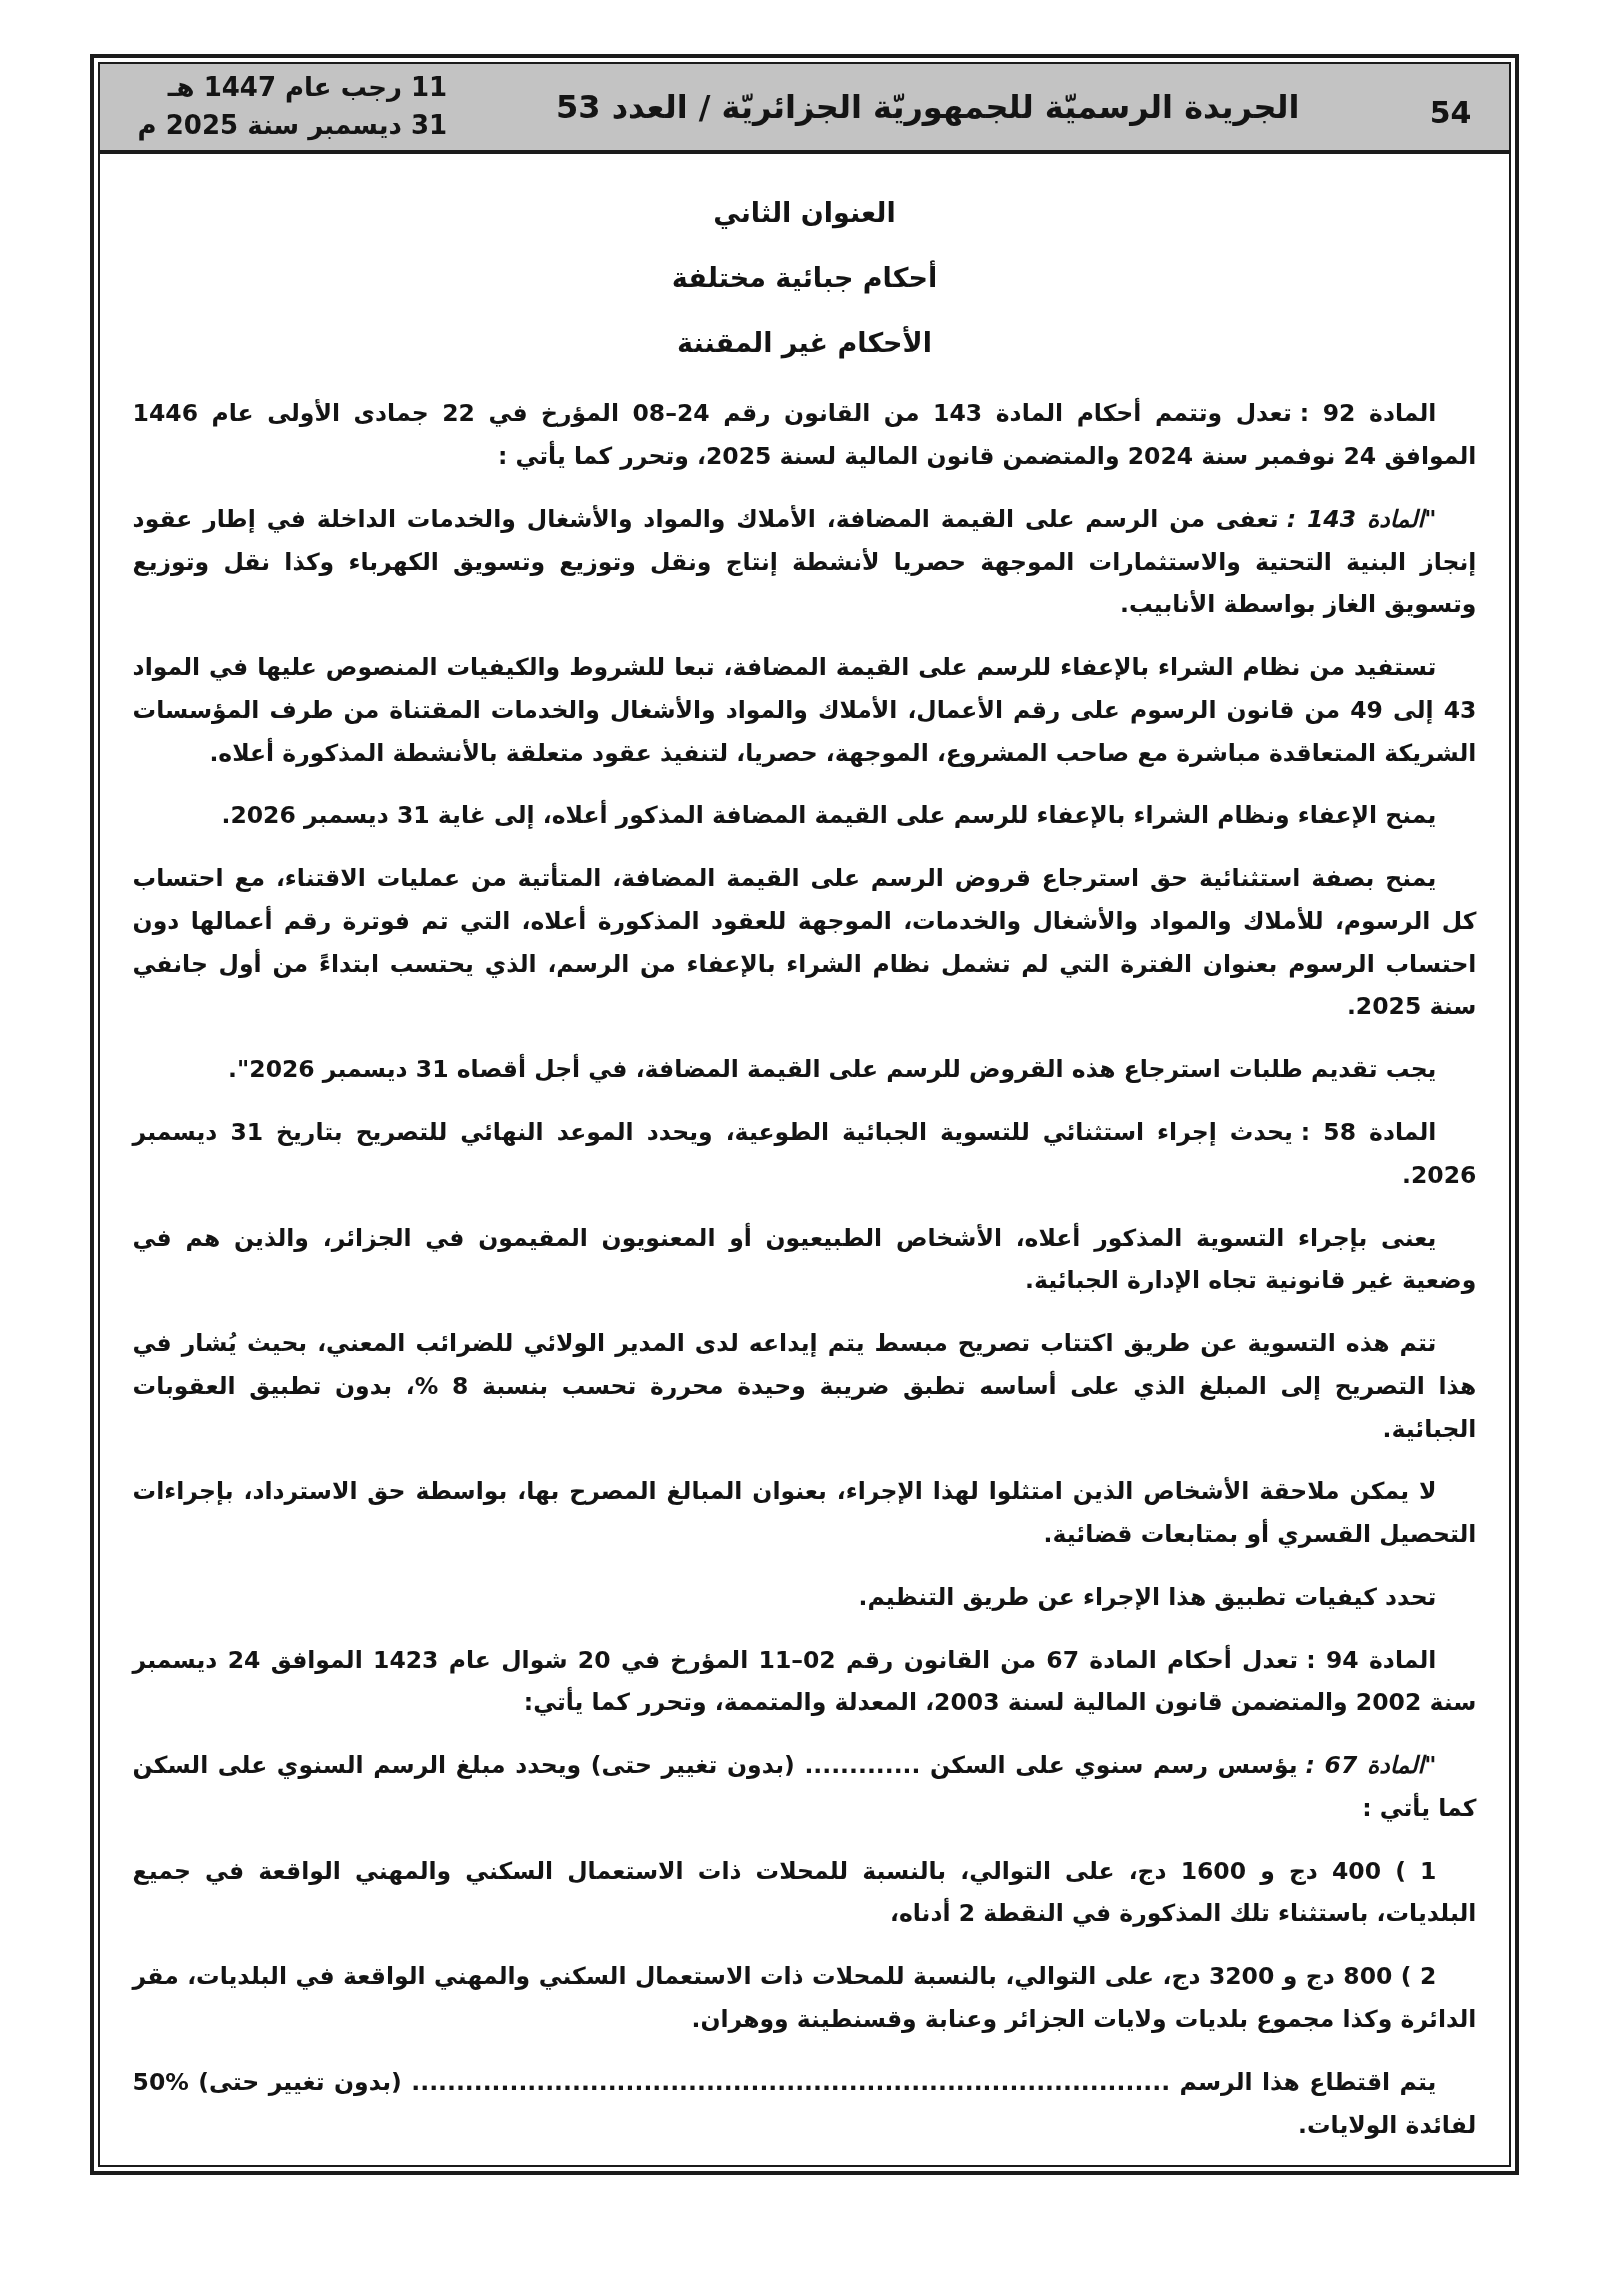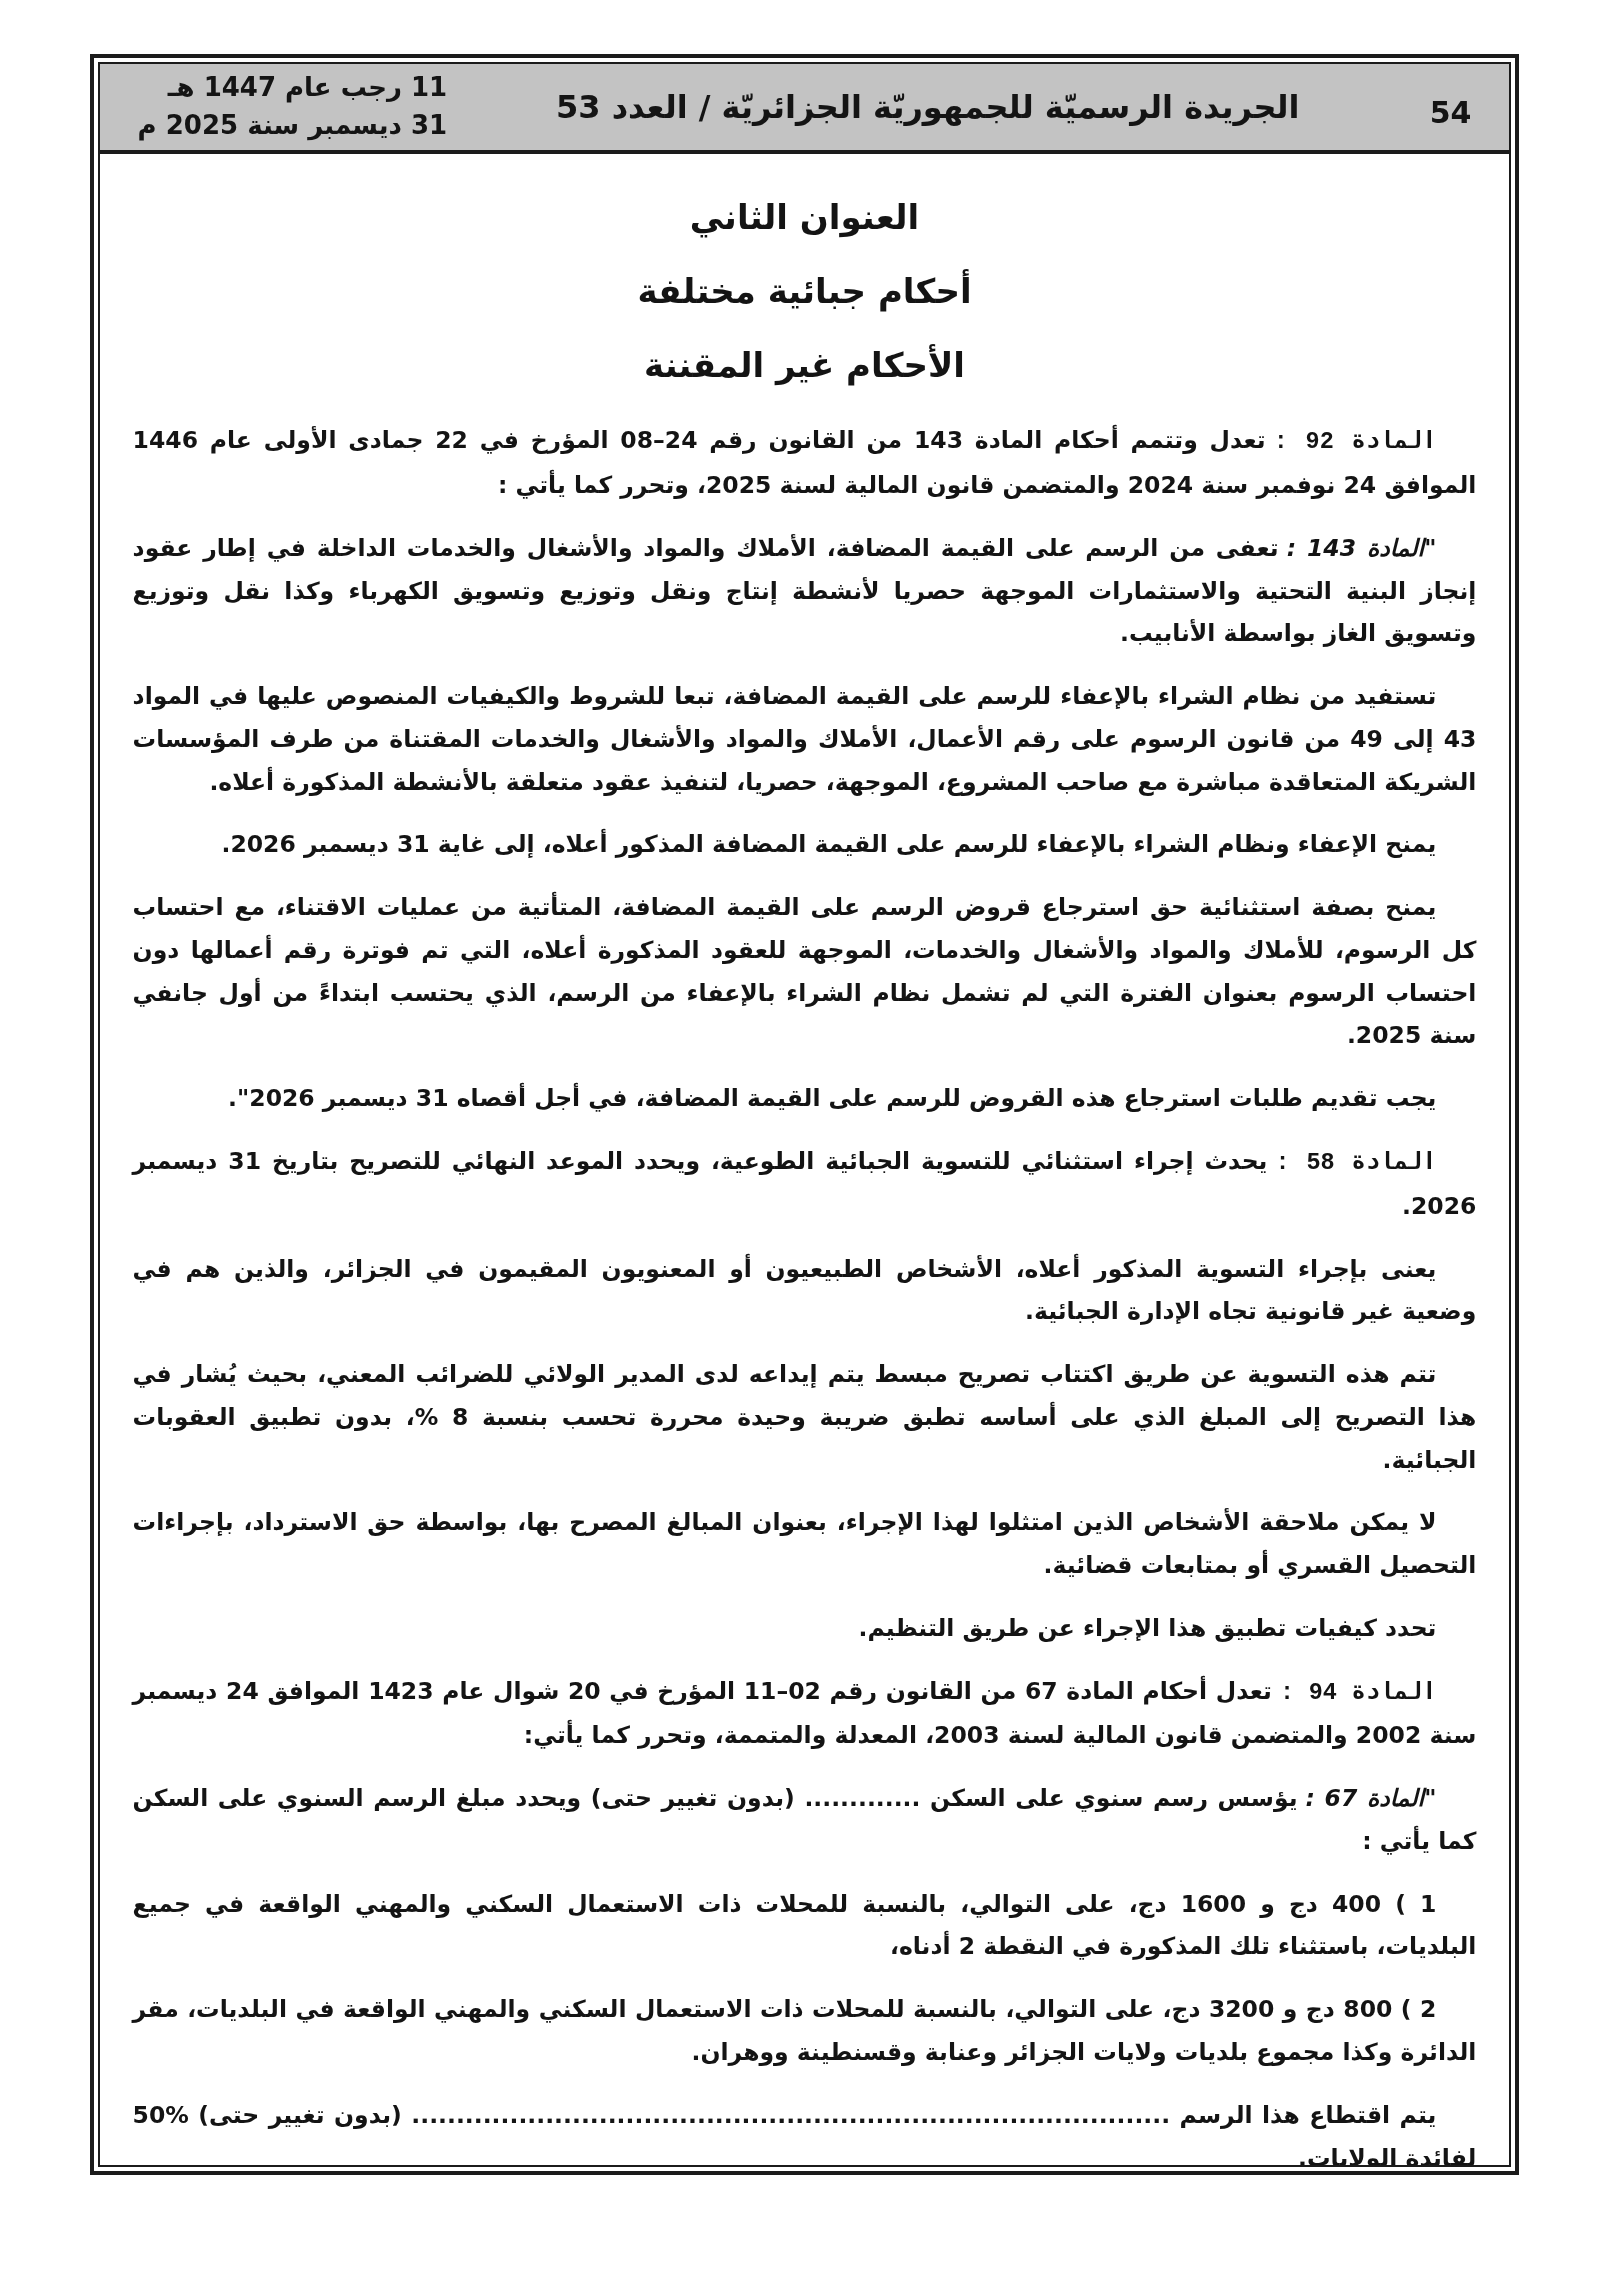--- a/index.html
+++ b/index.html
@@ -67,36 +67,35 @@
   }
   .content {
     flex: 1;
     padding: 31px 33px 18px;
     font-size: 23.5px;
     font-weight: bold;
     overflow: hidden;
   }
   .section-title {
     text-align: center;
-    font-size: 34px;
+    font-size: 27px;
     font-weight: bold;
     margin: 12.7px 0 34px;
   }
   .para {
     direction: rtl;
     text-align: justify;
     text-justify: inter-word;
     line-height: 1.82;
     margin: 0 0 20px;
     text-indent: 40px;
   }
   .article-label {
     font-weight: bold;
     margin-inline-end: 8.1px;
-    font-family: Liberation Mono, monospace;
   }
   .quote-label {
     font-style: italic;
     font-weight: bold;
     margin-inline-end: 8.1px;
   }
 </style>
 </head>
 <body>
 

